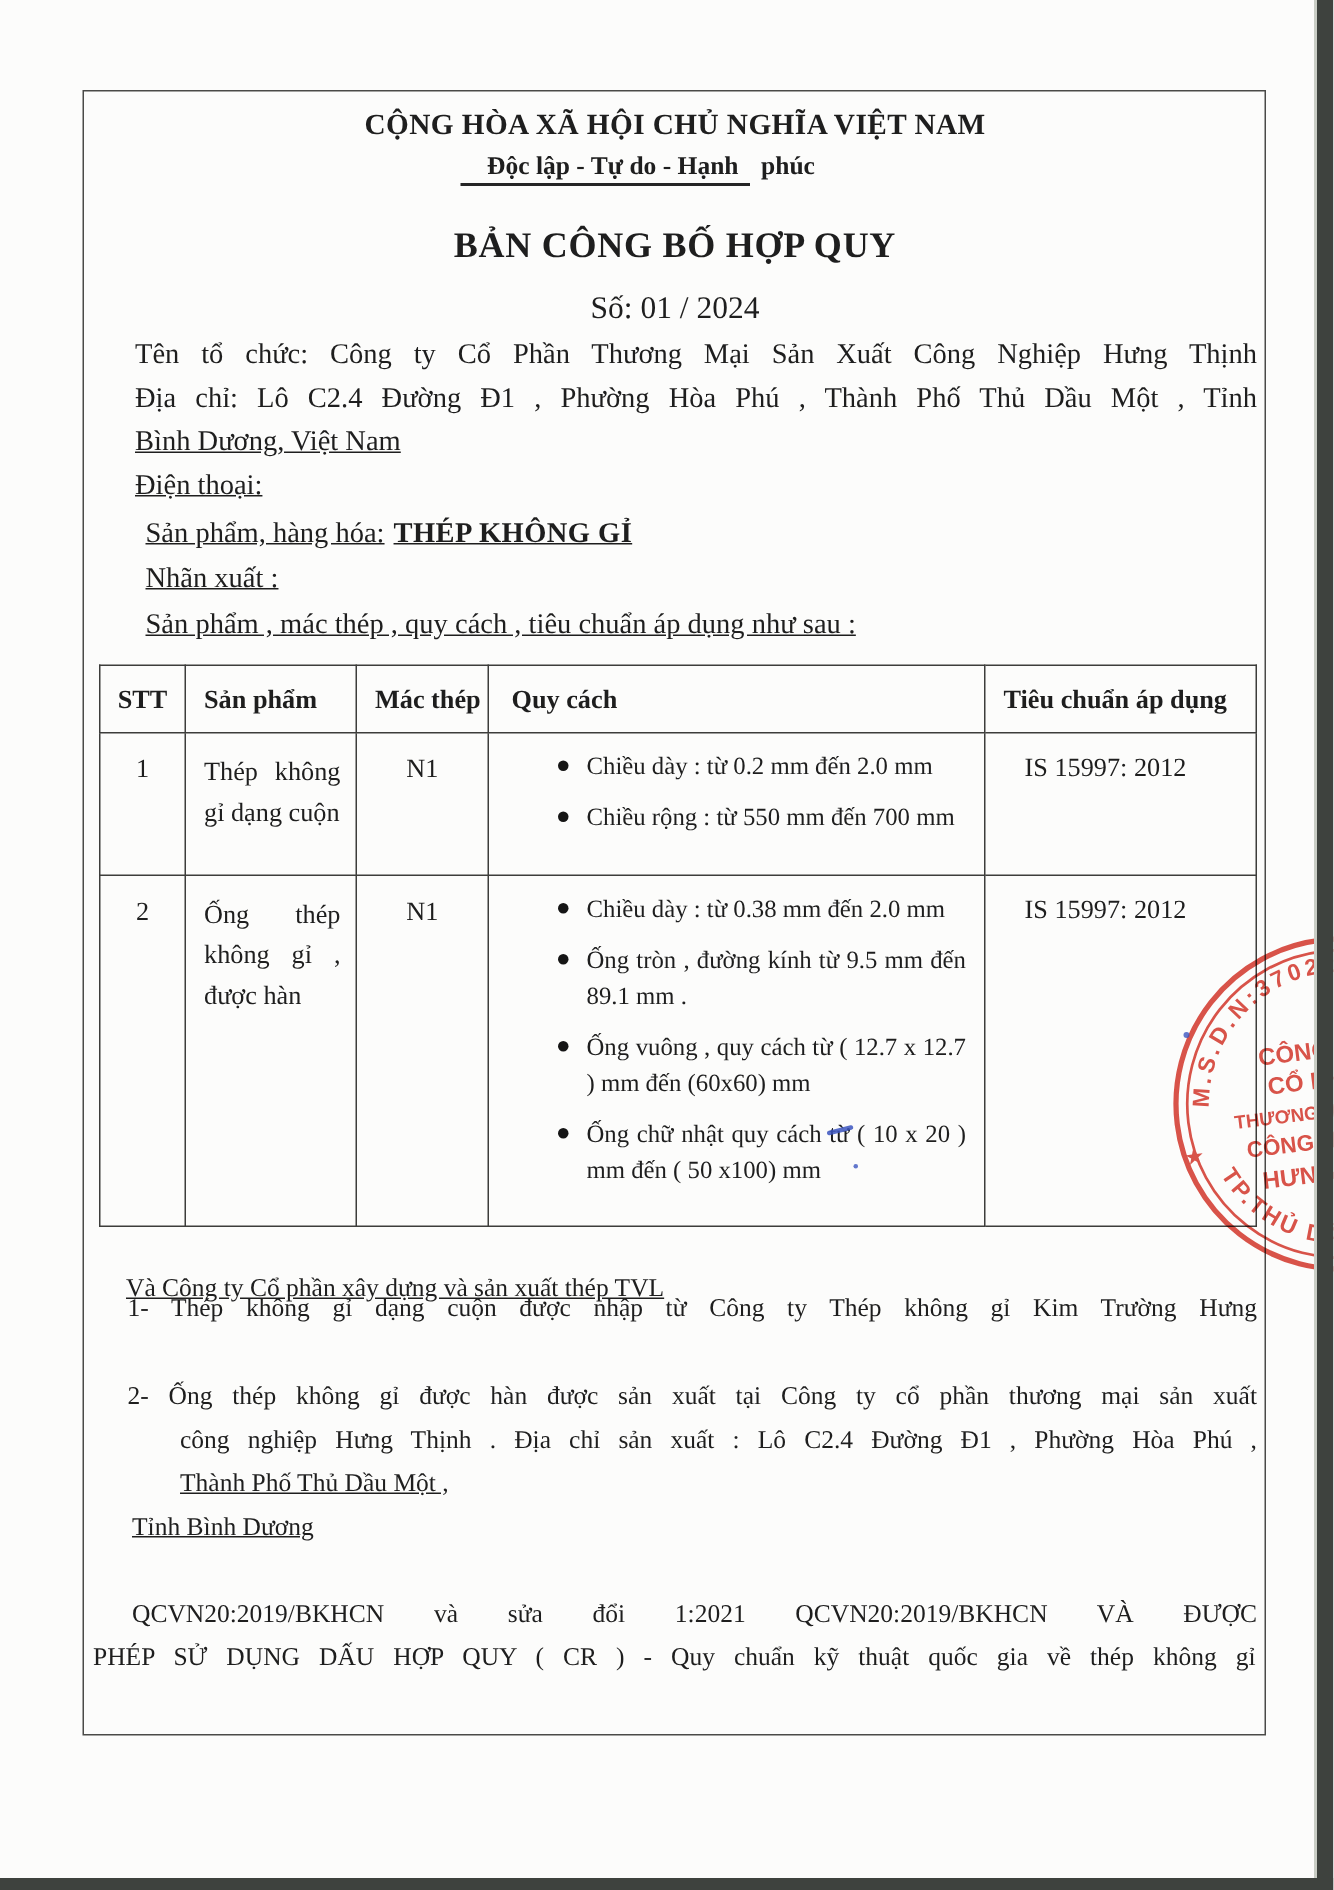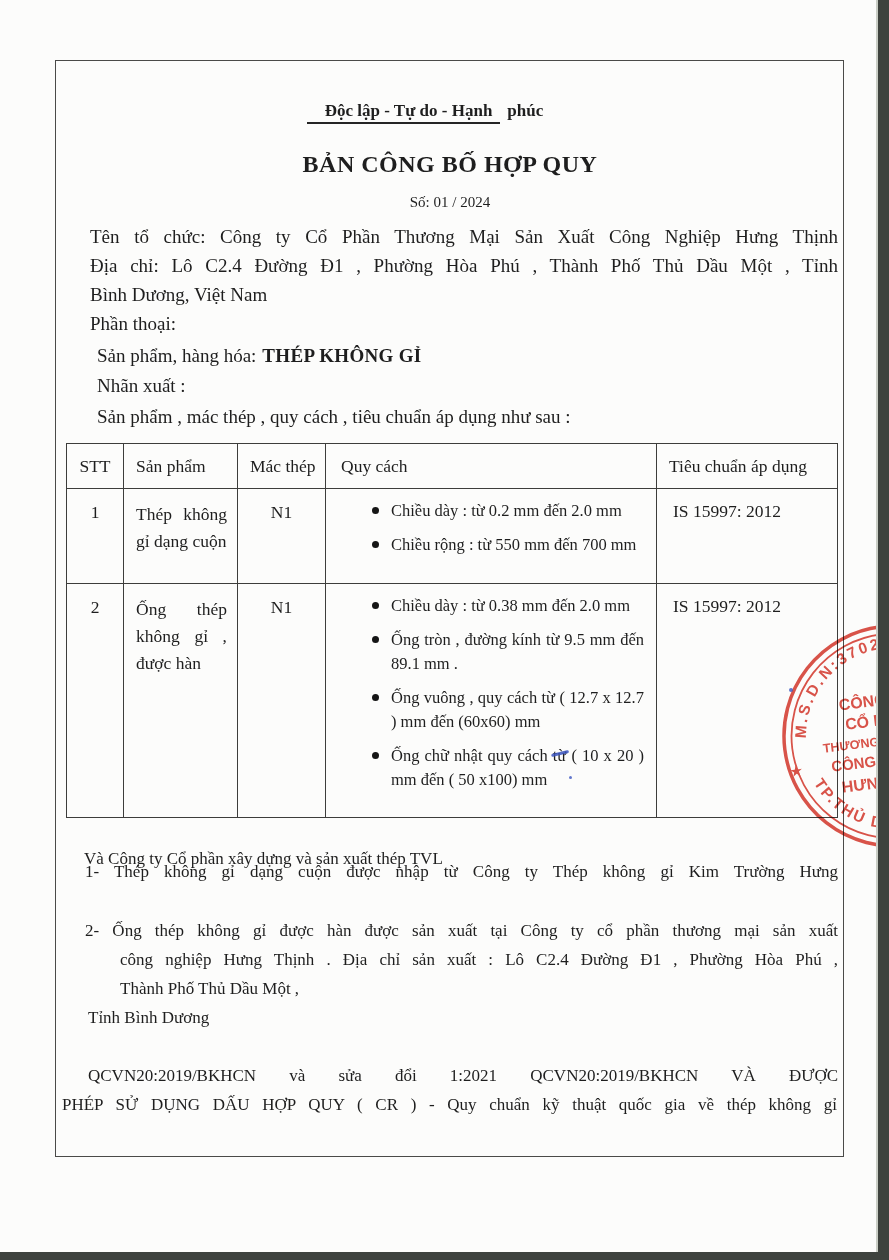--- a/index.html
+++ b/index.html
@@ -7,53 +7,53 @@
     position:relative;width:889px;height:1260px;margin:0 auto;
     background:#fcfcfb;overflow:hidden;
     font-family:"Liberation Serif","DejaVu Serif",serif;
     color:#1e1e1e;line-height:1.2;
   }
   .frame{
     position:absolute;left:55px;top:60px;width:789px;height:1097px;
     border:1.5px solid #4a4a48;box-sizing:border-box;background:transparent;
   }
   .abs{position:absolute;}
-  .nowrap{white-space:nowrap;}
+  .nowrap{white-space:nowrap;text-decoration:underline;}
   .jfull{text-align:justify;text-align-last:justify;}
   .nat-header{top:72px;left:55px;width:790px;text-align:center;font-weight:bold;font-size:19.5px;letter-spacing:.3px;}
   .motto{top:101px;left:30px;width:790px;text-align:center;font-weight:bold;font-size:17px;}
   .motto .u{border-bottom:2px solid #252525;padding:0 8px 2px 18px;}
   .motto .tail{margin-left:7px;}
   .doc-title{top:150px;left:55px;width:790px;text-align:center;font-weight:bold;font-size:24px;letter-spacing:.5px;}
-  .doc-number{top:193px;left:55px;width:790px;text-align:center;font-size:15px;}
+  .doc-number{top:193px;left:55px;width:790px;text-align:center;font-size:21px;}
   .bodyline{font-size:19px;}
   .l-org{top:226px;left:90px;width:748px;}
   .l-addr1{top:255px;left:90px;width:748px;}
   .l-addr2{top:284px;left:90px;}
   .l-phone{top:313px;left:90px;}
   .l-product{top:345px;left:97px;}
   .l-product b{margin-left:6px;letter-spacing:.3px;}
   .l-brand{top:375px;left:97px;}
   .l-intro{top:406px;left:97px;}
 
   table.conf{
     position:absolute;left:66px;top:443px;width:771px;
     border-collapse:collapse;table-layout:fixed;
   }
   table.conf th,table.conf td{border:1.4px solid #3d3d3b;box-sizing:border-box;}
-  table.conf th{font-weight:normal;font-size:17.5px;text-align:left;padding:0 4px 0 12px;height:45px;vertical-align:middle;}
+  table.conf th{font-weight:bold;font-size:17.5px;text-align:left;padding:0 4px 0 12px;height:45px;vertical-align:middle;}
   table.conf th.c-stt{text-align:center;padding:0;}
   table.conf th.c-qc{padding-left:15px;}
   tr.r1{height:95px;}
   tr.r2{height:234px;}
   td{vertical-align:top;font-size:17.5px;}
   td.c-stt,td.c-mt{text-align:center;padding-top:13px;}
   td.c-sp{padding:12px 10px 0 12px;text-align:justify;line-height:1.55;}
   td.c-qc{padding:10px 12px 0 46px;}
-  td.c-tc{padding:12px 6px 0 16px;}
+  td.c-tc{padding:12px 6px 0 26px;}
   td.c-qc ul{list-style:none;margin:0;padding:0;}
   td.c-qc li{display:flex;gap:12px;margin-bottom:10px;}
   .dot{width:7px;height:7px;border-radius:50%;background:#151515;margin-top:8px;flex-shrink:0;}
   td.c-qc li .txt{font-size:16.5px;line-height:1.45;text-align:justify;flex:1;}
 
   .note{font-size:17px;}
   .n1a{top:862px;left:85px;width:753px;}
   .n1b{top:849px;left:84px;}
   .n2a{top:921px;left:85px;width:753px;}
   .n2b{top:950px;left:120px;width:718px;}
@@ -81,32 +81,33 @@
   .ink-2{left:569px;top:776px;width:3px;height:3px;border-radius:50%;opacity:.8;}
   .ink-3{left:789px;top:688px;width:4px;height:4px;border-radius:50%;opacity:.8;}
 </style>
 </head>
 <body>
 
 <div class="page">
 
   <div class="frame"></div>
 
+  <div class="abs nat-header">CỘNG HÒA XÃ HỘI CHỦ NGHĨA VIỆT NAM</div>
 
   <div class="abs doc-title">BẢN CÔNG BỐ HỢP QUY</div>
 
   <div class="abs motto">
     <span class="u">Độc lập - Tự do - Hạnh</span><span class="tail">phúc</span>
   </div>
   <div class="abs doc-number">Số: 01 / 2024</div>
 
   <div class="abs bodyline jfull l-org">Tên tổ chức: Công ty Cổ Phần Thương Mại Sản Xuất Công Nghiệp Hưng Thịnh</div>
   <div class="abs bodyline jfull l-addr1">Địa chỉ: Lô C2.4 Đường Đ1 , Phường Hòa Phú , Thành Phố Thủ Dầu Một , Tỉnh</div>
   <div class="abs bodyline nowrap l-addr2">Bình Dương, Việt Nam</div>
-  <div class="abs bodyline nowrap l-phone">Phần thoại:</div>
+  <div class="abs bodyline nowrap l-phone">Điện thoại:</div>
 
   <div class="abs bodyline nowrap l-product">
     <span>Sản phẩm, hàng hóa:</span><b>THÉP KHÔNG GỈ</b>
   </div>
   <div class="abs bodyline nowrap l-brand">Nhãn xuất :</div>
   <div class="abs bodyline nowrap l-intro">Sản phẩm , mác thép , quy cách , tiêu chuẩn áp dụng như sau :</div>
 
   <table class="conf">
     <colgroup>
       <col style="width:57px">

